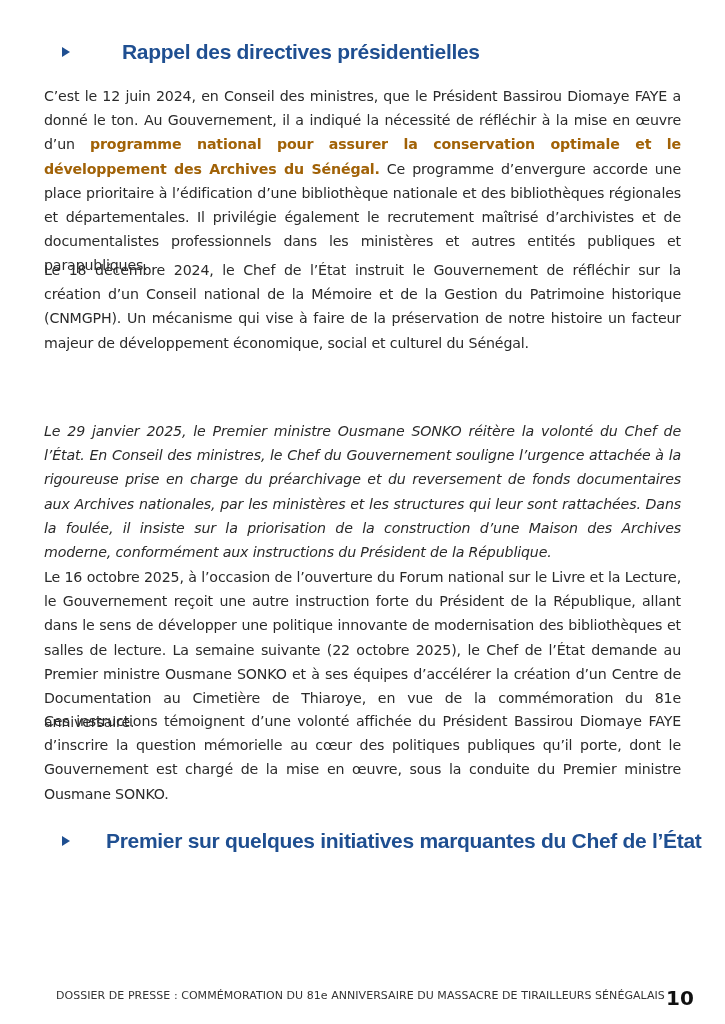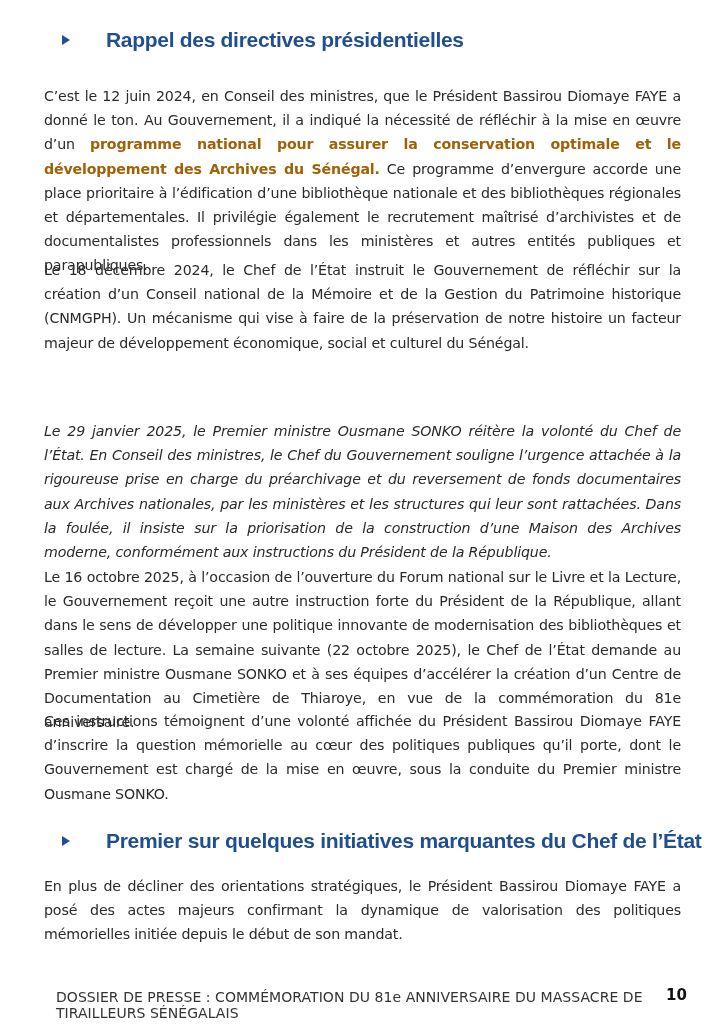--- a/index.html
+++ b/index.html
@@ -4,30 +4,30 @@
 <style>
   html, body { margin:0; padding:0; background:#ffffff; }
   body { width:725px; height:1024px; position:relative; overflow:hidden;
          font-family:"DejaVu Sans", sans-serif; color:#2a2a2a; }
   .page { position:absolute; left:0; top:0; width:725px; height:1024px; }
   .heading { position:absolute; left:62px; display:flex; align-items:center; }
   .heading .arrow { width:0; height:0; border-top:5px solid transparent; border-bottom:5px solid transparent;
                     border-left:8px solid #1f4f91; margin-right:36px; }
   .heading .title { font-family:"Liberation Sans", sans-serif; font-weight:bold; font-size:21px;
                     color:#1f4f91; letter-spacing:-0.3px; }
-  .h1 { top:28px; }
+  .h1 { top:40px;gap:16px; }
   .h2 { top:829px; }
   .para { position:absolute; left:44px; width:637px; font-size:14.2px; line-height:24.2px;
           text-align:justify; letter-spacing:-0.15px; margin:0; }
   .para b { font-weight:bold; color:#a16207; }
   .p1 { top:84px; }
   .p2 { top:419px;font-style:italic; }
   .p4 { top:874px; }
-  .footer { position:absolute; left:56px; top:989px; font-size:14px; color:#333; letter-spacing:0.05px; }
-  .pagenum { position:absolute; left:666px; top:986px; font-size:15px; font-weight:bold; color:#111; }
+  .footer { position:absolute; left:56px; top:989px; font-size:11px; color:#333; letter-spacing:0.05px; }
+  .pagenum { position:absolute; left:666px; top:986px; font-size:20px; font-weight:bold; color:#111; }
 </style>
 </head>
 <body>
 
 <div class="page">
 
   <div class="heading h1">
     <span class="arrow"></span>
     <span class="title">Rappel des directives présidentielles</span>
   </div>
@@ -40,17 +40,16 @@
 
   <p class="para" style="top:565px">Le 16 octobre 2025, à l’occasion de l’ouverture du Forum national sur le Livre et la Lecture, le Gouvernement reçoit une autre instruction forte du Président de la République, allant dans le sens de développer une politique innovante de modernisation des bibliothèques et salles de lecture. La semaine suivante (22 octobre 2025), le Chef de l’État demande au Premier ministre Ousmane SONKO et à ses équipes d’accélérer la création d’un Centre de Documentation au Cimetière de Thiaroye, en vue de la commémoration du 81e anniversaire.</p>
 
   <p class="para" style="top:709px">Ces instructions témoignent d’une volonté affichée du Président Bassirou Diomaye FAYE d’inscrire la question mémorielle au cœur des politiques publiques qu’il porte, dont le Gouvernement est chargé de la mise en œuvre, sous la conduite du Premier ministre Ousmane SONKO.</p>
 
   <div class="heading h2">
     <span class="arrow"></span>
     <span class="title">Premier sur quelques initiatives marquantes du Chef de l’État</span>
   </div>
 
-  <p class="para p4">En plus de décliner des orientations stratégiques, le Président Bassirou Diomaye FAYE a posé des actes majeurs confirmant la dynamique de valorisation des politiques mémorielles initiée depuis le début de son mandat.</p>
 
   <div class="footer">DOSSIER DE PRESSE : COMMÉMORATION DU 81e ANNIVERSAIRE DU MASSACRE DE TIRAILLEURS SÉNÉGALAIS</div>
   <div class="pagenum">10</div>
 </div>
 
 </body></html>

